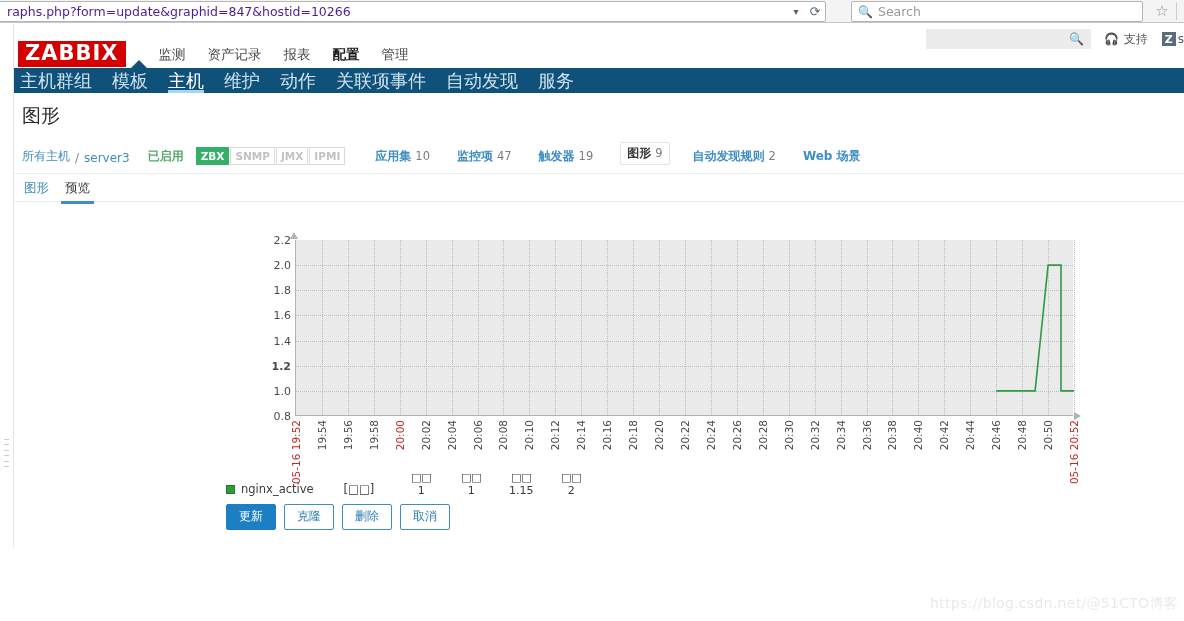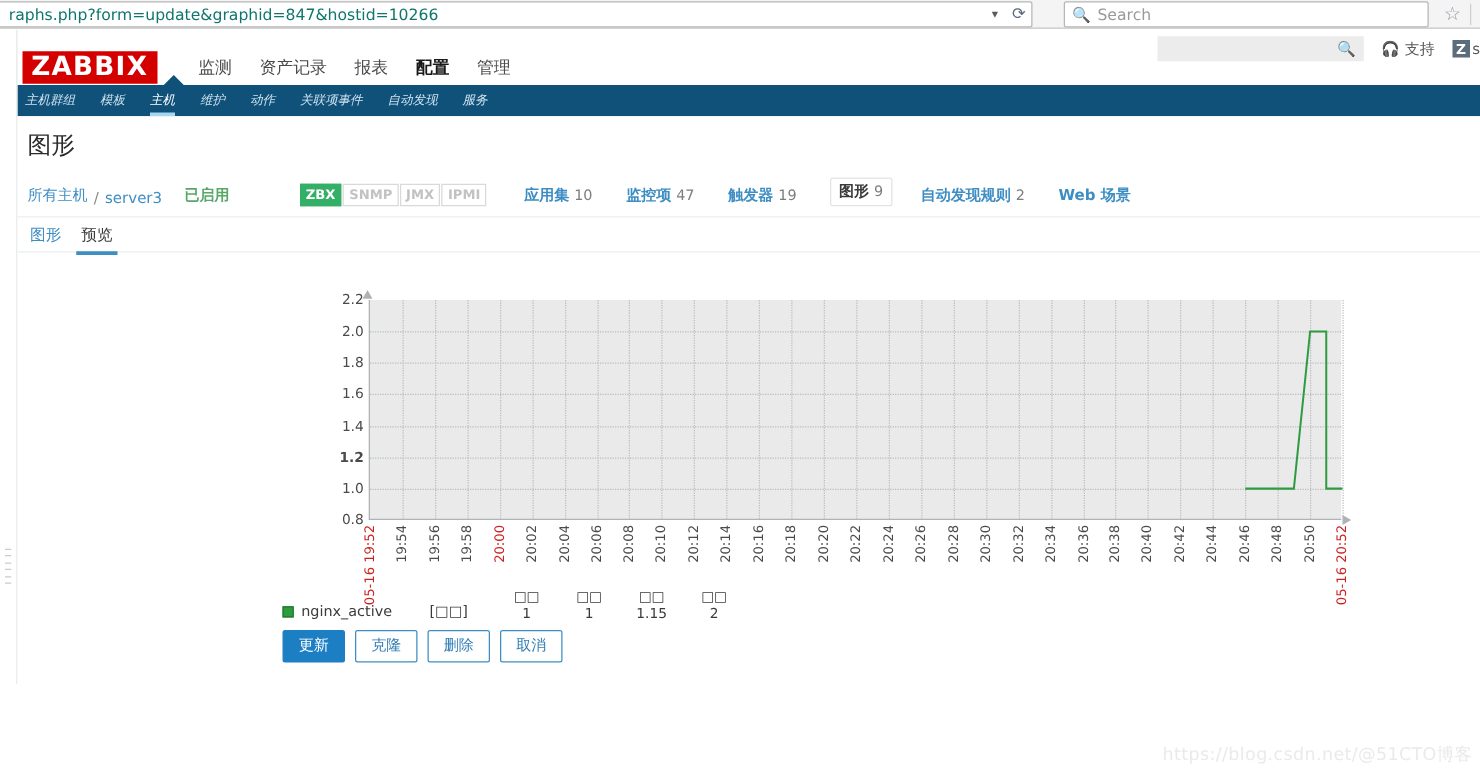--- a/index.html
+++ b/index.html
@@ -20,21 +20,21 @@
     background:#f4f4f4;
     border-bottom:1px solid #c6c6c6;
     display:flex; align-items:center;
   }
   .urlbar{
     position:absolute; left:-2px; top:1px; width:828px; height:21px;
     background:#ffffff; border:1px solid #b6b6b6; border-radius:2px;
     display:flex; align-items:center;
   }
   .urlbar .url-text{
-    flex:1; padding-left:8px; font-size:12.5px; color:#0f766e;
+    flex:1; padding-left:8px; font-size:12.5px; color:#4c1d95;
     white-space:nowrap; overflow:hidden;
   }
   .url-chevron{
     width:18px; text-align:center; color:#5b5b5b; font-size:10px;
   }
   .url-reload{
     width:20px; text-align:center; color:#5b6b80; font-size:13px;
   }
   .searchbar{
     position:absolute; left:851px; top:1px; width:292px; height:21px;
@@ -95,22 +95,22 @@
   }
   .share-label{ color:#5a5a5a; font-size:12px; margin-left:2px; }
 
   
   .subnav{
     position:absolute; left:0; top:68px; width:1184px; height:25px;
     background:#0f5179;
     display:flex; align-items:center;
   }
   .subnav a{
-    color:#cfe3ef; text-decoration:none; font-size:10px;
-    padding:0 10px; line-height:25px; position:relative;font-style:italic;
+    color:#cfe3ef; text-decoration:none; font-size:18px;
+    padding:0 10px; line-height:25px; position:relative;
   }
   .subnav a:first-child{ margin-left:10px; }
   .subnav a.sel{ color:#ffffff; }
   .subnav a.sel:after{
     content:""; position:absolute; left:10px; right:10px; bottom:0;
     height:3px; background:#a7d6f0;
   }
   .nav-caret{
     position:absolute; top:60px; left:131px; width:0;height:0;
     border-left:8px solid transparent; border-right:8px solid transparent;
@@ -130,21 +130,21 @@
     display:flex; align-items:flex-end; gap:0px;
     padding:13px 0 8px 8px; border-bottom:1px solid #ebeef0;
     font-size:12px;
   }
   .crumb-row a{ color:#3e8ec4; text-decoration:none; }
   .crumb-sep{ color:#8a8a8a; margin:0 5px; }
   .crumb-item{ margin-right:16px; white-space:nowrap;margin-left:11px; }
   .crumb-item.bold a{ font-weight:bold; }
   .crumb-count{ color:#7d7d7d; margin-left:4px; font-size:11.5px; }
   .status-on{ color:#59a869; margin-right:12px; font-weight:bold; }
-  .iface-badges{ display:flex; margin-right:18px;margin-left:44px; }
+  .iface-badges{ display:flex; margin-right:18px; }
   .badge{
     font-size:10.5px; padding:2px 4px; line-height:1.15;
     border:1px solid #d9d9d9; color:#c2c2c2; background:#ffffff;
     margin-right:1px; font-weight:bold;
   }
   .badge.on{ background:#34af67; border-color:#34af67; color:#ffffff; }
   .crumb-item.selected{
     border:1px solid #e0e4e7; background:#fff; padding:2px 6px;
     margin-right:12px; border-radius:2px;
   }

